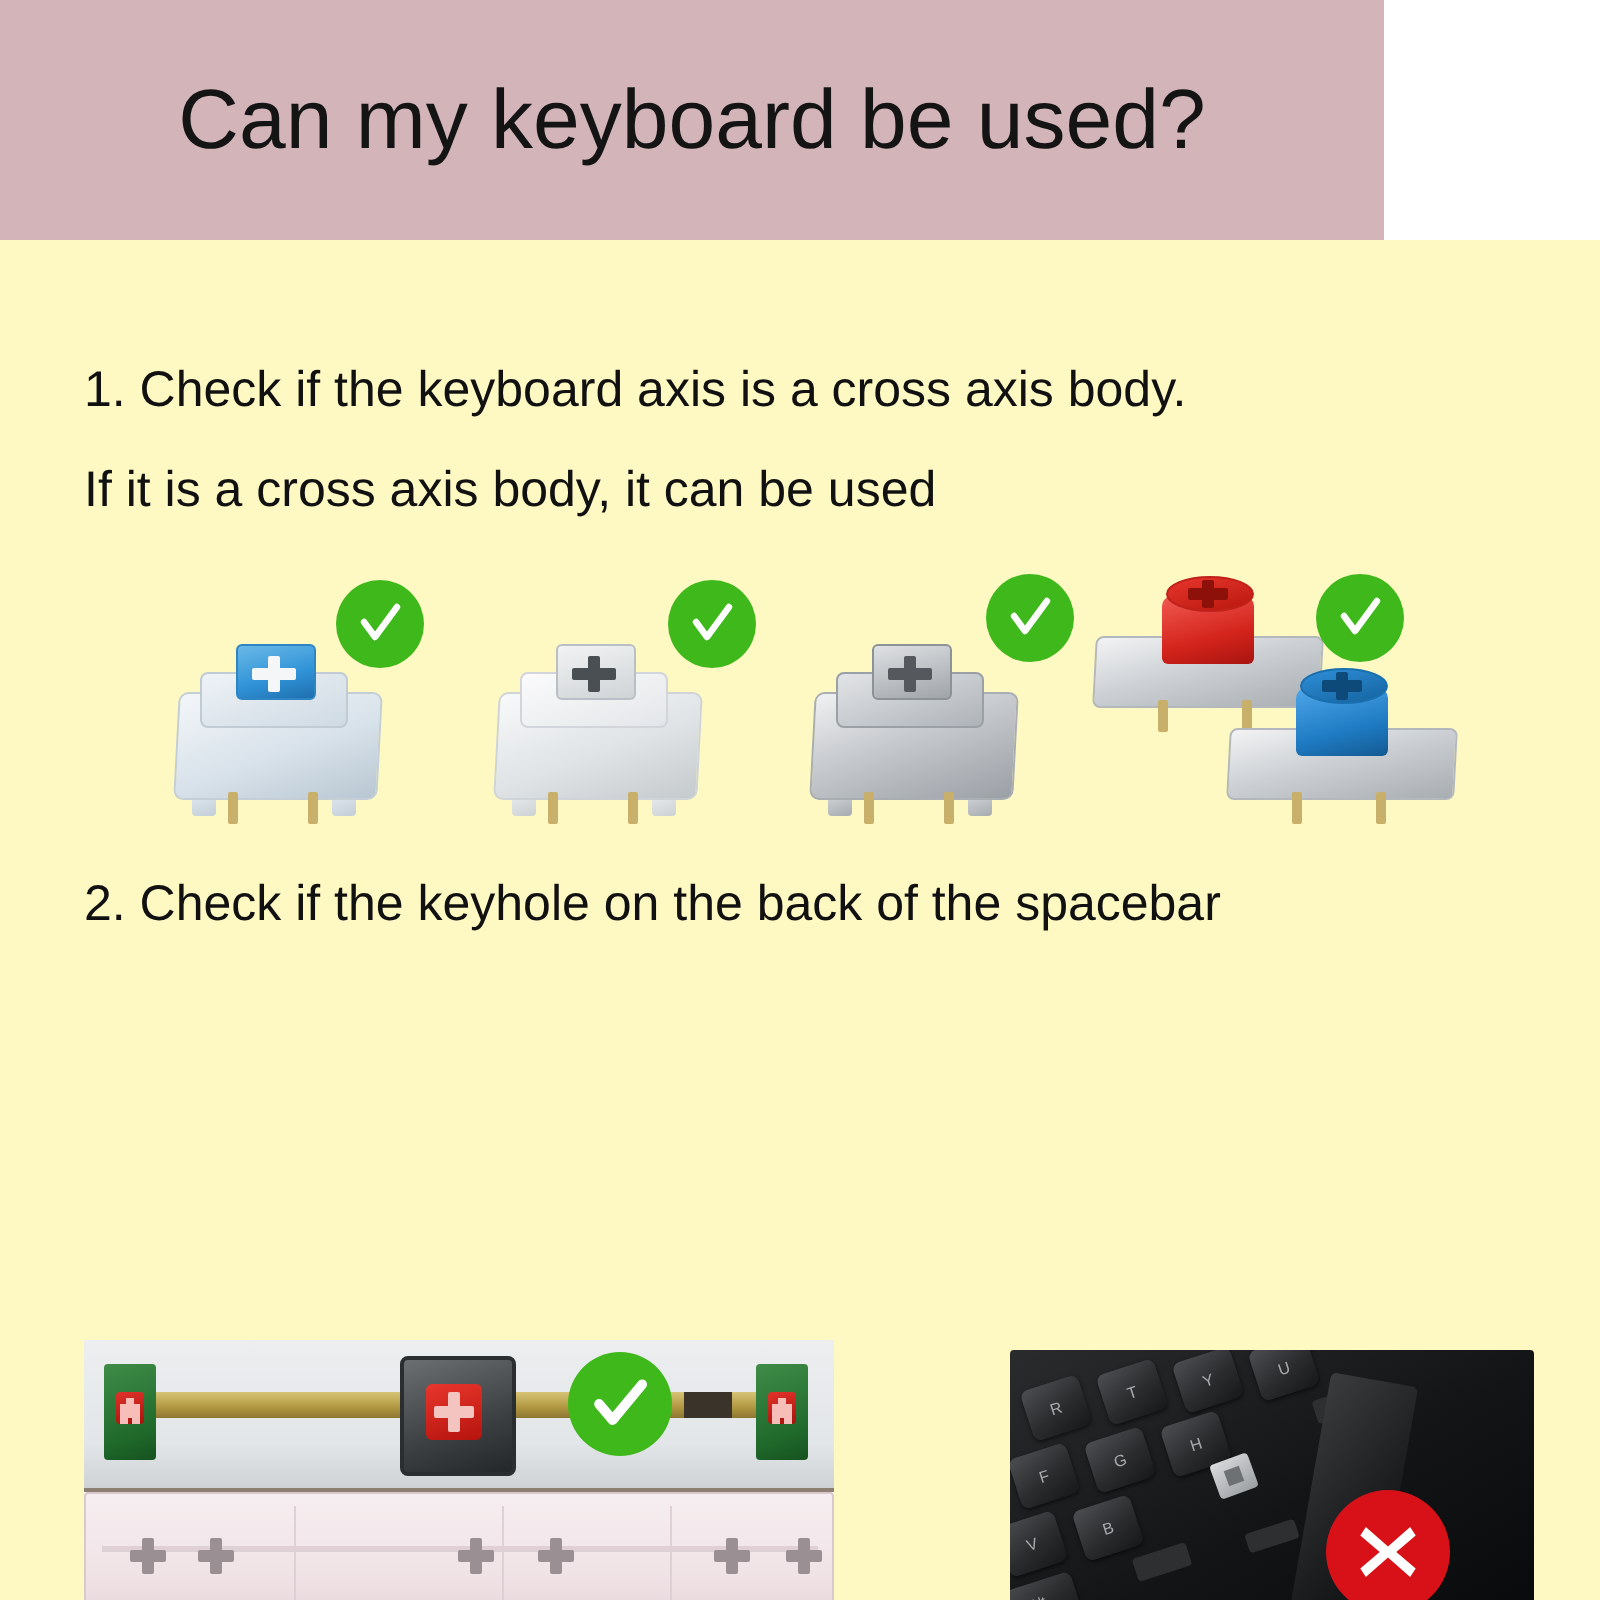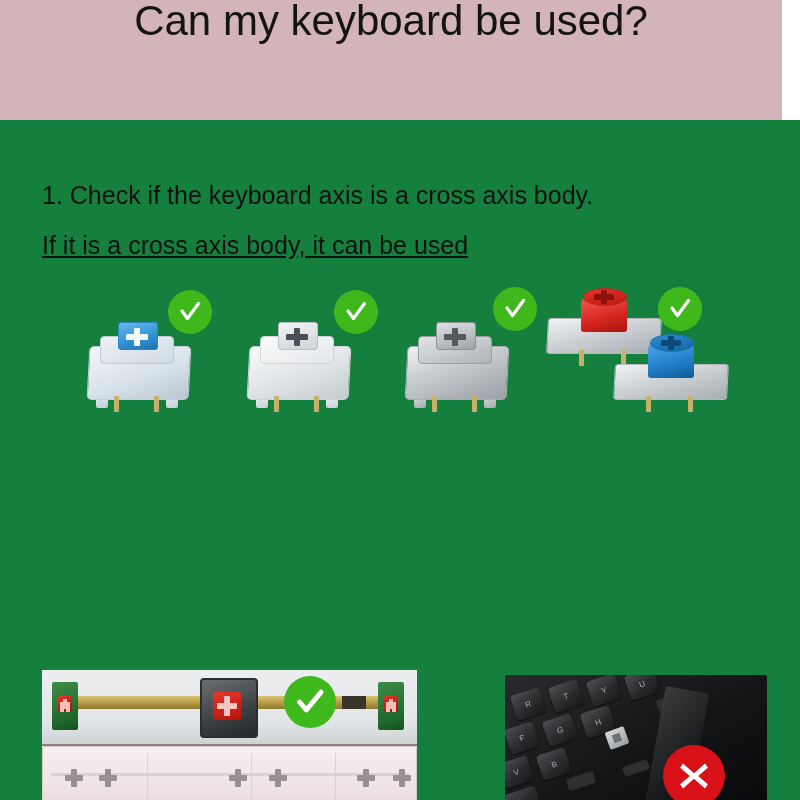--- a/index.html
+++ b/index.html
@@ -10,58 +10,58 @@
     width: 800px;
     height: 800px;
     background: #ffffff;
     font-family: "Liberation Sans", sans-serif;
     overflow: hidden;
     position: relative;
   }
 
   
   .header-band {
-    width: 782px;
+    width: 692px;
     height: 120px;
     background: #d3b4b8;
     display: flex;
-    align-items: flex-start;
+    align-items: center;
     justify-content: center;
     box-sizing: border-box;
   }
   .header-title {
     font-size: 42px;
     font-weight: 400;
     color: #141414;
     letter-spacing: 0px;
     white-space: nowrap;
     line-height: 1;
     font-family: "Liberation Sans", sans-serif;
   }
 
   
   .body-area {
     position: relative;
     width: 800px;
     height: 680px;
-    background: #15803d;
+    background: #fef9c3;
   }
 
   .step-text {
     position: absolute;
     left: 42px;
     color: #111111;
     font-size: 25px;
     font-weight: 400;
     line-height: 1.0;
     white-space: nowrap;
     font-family: "Liberation Sans", sans-serif;
   }
   .step1-l1 { top: 63px; }
-  .step1-l2 { top: 113px; text-decoration: underline; }
+  .step1-l2 { top: 113px; }
   .step2-l1 { top: 320px; }
   .step2-l2 { top: 370px; }
 
   
   .switch-row {
     position: absolute;
     left: 0px;
     top: 163px;
     width: 800px;
     height: 135px;
@@ -457,20 +457,21 @@
         <span class="cap"></span>
         <span class="capTop"></span>
         <span class="cross-v"></span>
           <span class="cross-h"></span>
         <span class="pin p1"></span>
           <span class="pin p2"></span>
       </div>
     </div>
   </div>
 
+  <div class="step-text step2-l1">2. Check if the keyhole on the back of the spacebar</div>
 
   <div class="photo photo-left">
     <div class="pcb-top">
       <div class="stab-bar"></div>
       <div class="stab-dark"></div>
 
       <div class="pcb-green g1">
         <span class="led"></span>
       </div>
       <div class="pcb-green g2">

